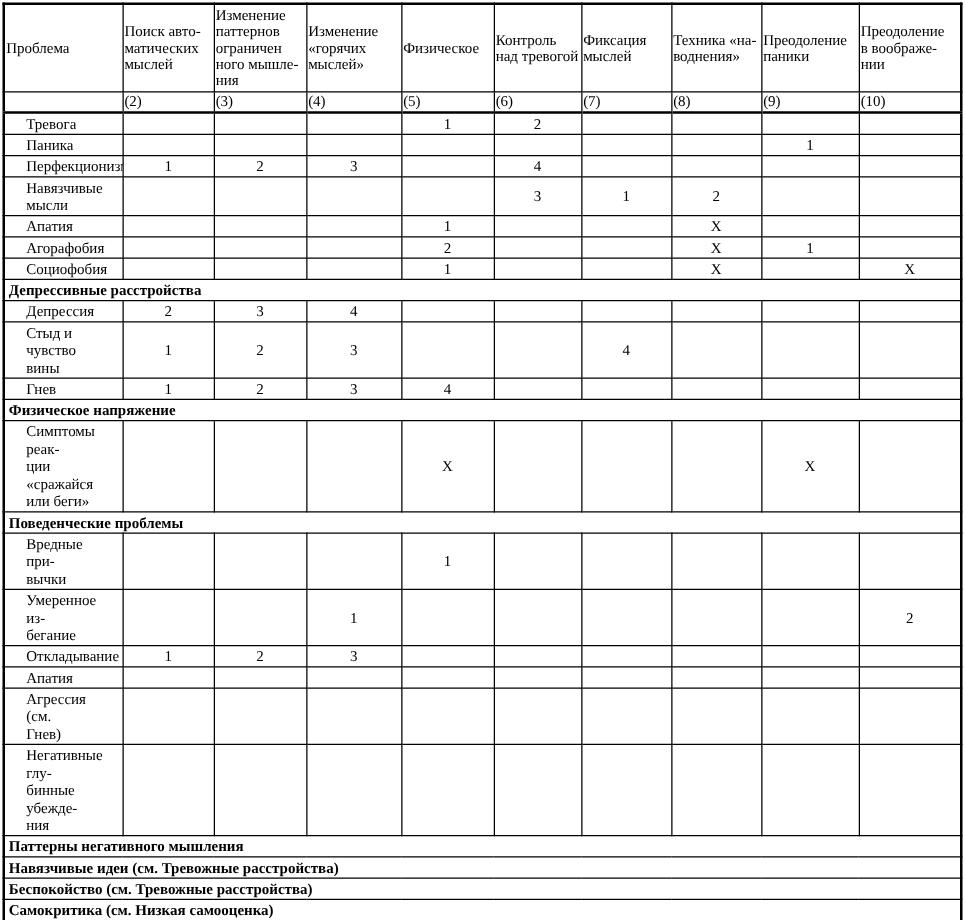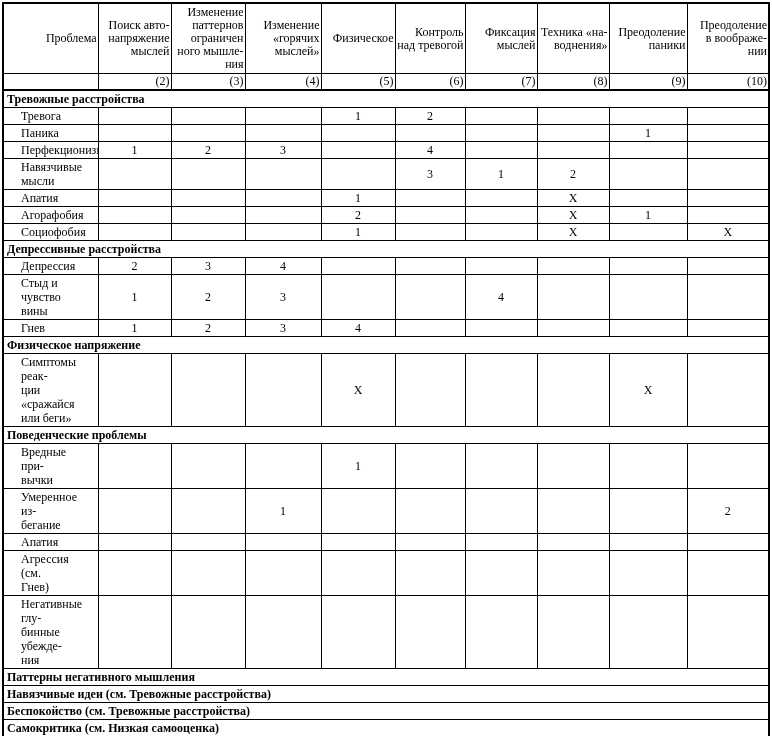--- a/index.html
+++ b/index.html
@@ -23,21 +23,21 @@
     border: 2px solid #000;
     font-size: 12px;
   }
   th, td {
     border: 1px solid #000;
     box-sizing: border-box;
     overflow: hidden;
   }
   th {
     font-weight: normal;
-    text-align: right;
+    text-align: left;
     vertical-align: middle;
     white-space: pre-line;
     line-height: 13px;
     padding: 2px 1px;
   }
   tr.num-row th {
     border-bottom: 2px solid #000;
     line-height: 13px;
     padding: 1px;
   }
@@ -77,21 +77,21 @@
       <col style="width:72px">
       <col style="width:72px">
       <col style="width:78px">
       <col style="width:82px">
     </colgroup>
     <thead>
       <tr id="header-label-row">
         <th>Проблема</th>
 
       <th>Поиск авто-
-напряжение
+матических
 мыслей</th>
           <th>Изменение
 паттернов
 ограничен
 ного мышле-
 ния</th>
           <th>Изменение
 «горячих
 мыслей»</th>
           <th>Физическое</th>
@@ -116,23 +116,20 @@
           <th>(5)</th>
           <th>(6)</th>
           <th>(7)</th>
           <th>(8)</th>
           <th>(9)</th>
           <th>(10)</th>
         </tr>
     </thead>
     <tbody id="table-body">
 
-    <tr>
-          <td colspan="10" class="section-title">Тревожные расстройства</td>
-        </tr>
         <tr>
           <td class="problem">Тревога</td>
           <td class="value"></td>
           <td class="value"></td>
           <td class="value"></td>
           <td class="value">1</td>
           <td class="value">2</td>
           <td class="value"></td>
           <td class="value"></td>
           <td class="value"></td>
@@ -291,20 +288,32 @@
           <td class="value"></td>
           <td class="value">1</td>
           <td class="value"></td>
           <td class="value"></td>
           <td class="value"></td>
           <td class="value"></td>
           <td class="value"></td>
           <td class="value">2</td>
         </tr>
         <tr>
+          <td class="problem">Откладывание</td>
+          <td class="value">1</td>
+          <td class="value">2</td>
+          <td class="value">3</td>
+          <td class="value"></td>
+          <td class="value"></td>
+          <td class="value"></td>
+          <td class="value"></td>
+          <td class="value"></td>
+          <td class="value"></td>
+        </tr>
+        <tr>
           <td class="problem">Апатия</td>
           <td class="value"></td>
           <td class="value"></td>
           <td class="value"></td>
           <td class="value"></td>
           <td class="value"></td>
           <td class="value"></td>
           <td class="value"></td>
           <td class="value"></td>
           <td class="value"></td>

